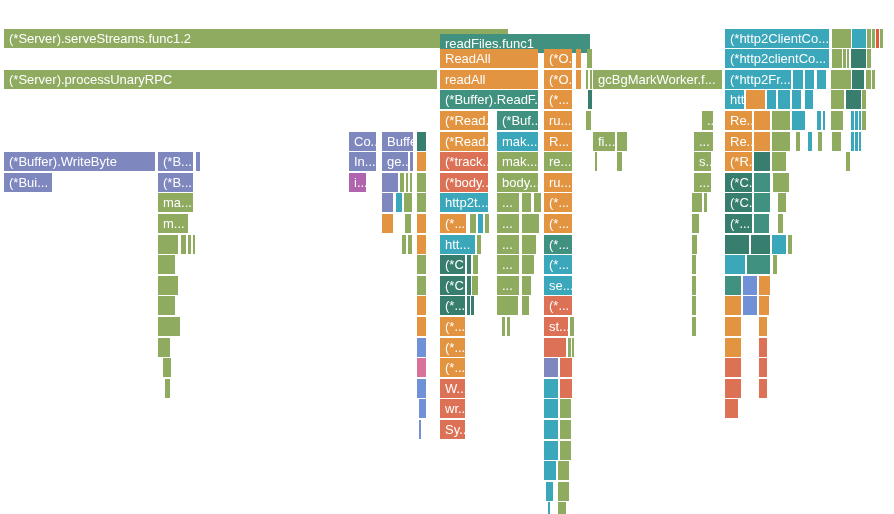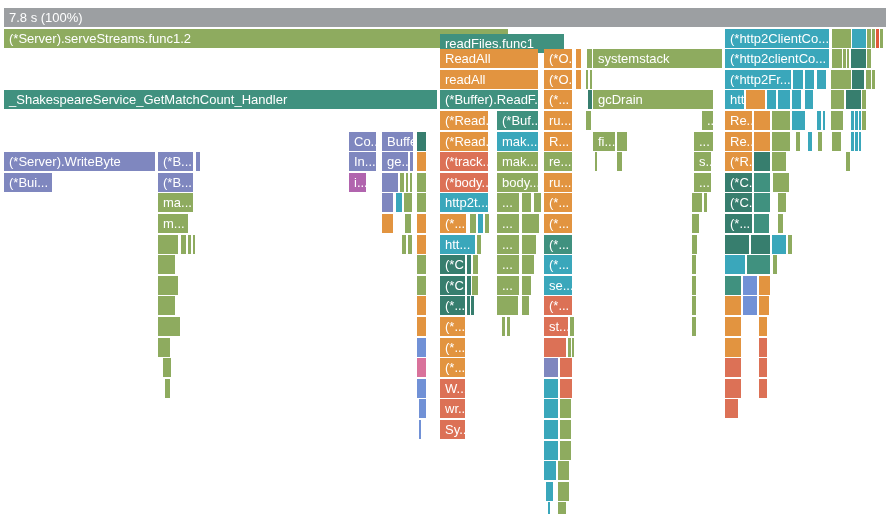--- a/index.html
+++ b/index.html
@@ -19,59 +19,57 @@
     white-space:nowrap;
     overflow:hidden;
     padding:0 0 0 5px;
     cursor:pointer;
   }
 </style>
 </head>
 <body>
 
 <div id="stage" style="width: 894px; height: 514px;">
-    <div class="frame" style="left: 4px; top: 8px; width: 882px; height: 19px; background: rgb(156, 159, 162);">7.8 s (100%)</div>
     <div class="frame" style="left: 4px; top: 28.6px; width: 504px; height: 19px; background: rgb(142, 171, 95);">(*Server).serveStreams.func1.2</div>
-    <div class="frame" style="left: 440px; top: 34px; width: 124px; height: 19px; background: rgb(64, 145, 127);">readFiles.func1</div>
+    <div class="frame" style="left: 440px; top: 34px; width: 150px; height: 19px; background: rgb(64, 145, 127);">readFiles.func1</div>
     <div class="frame" style="left: 725px; top: 28.6px; width: 104px; height: 19px; background: rgb(58, 167, 187);">(*http2ClientCo...</div>
     <div class="frame" style="left: 832px; top: 28.6px; width: 19px; height: 19px; background: rgb(142, 171, 95); padding: 0px;"></div>
     <div class="frame" style="left: 852px; top: 28.6px; width: 14px; height: 19px; background: rgb(58, 167, 187); padding: 0px;"></div>
     <div class="frame" style="left: 867px; top: 28.6px; width: 4px; height: 19px; background: rgb(142, 171, 95); padding: 0px;"></div>
     <div class="frame" style="left: 872px; top: 28.6px; width: 3px; height: 19px; background: rgb(142, 171, 95); padding: 0px;"></div>
     <div class="frame" style="left: 876px; top: 28.6px; width: 3px; height: 19px; background: rgb(224, 89, 59); padding: 0px;"></div>
     <div class="frame" style="left: 880px; top: 28.6px; width: 3px; height: 19px; background: rgb(142, 171, 95); padding: 0px;"></div>
     <div class="frame" style="left: 440px; top: 49.2px; width: 98px; height: 19px; background: rgb(226, 148, 64);">ReadAll</div>
     <div class="frame" style="left: 544px; top: 49.2px; width: 28px; height: 19px; background: rgb(226, 148, 64);">(*O...</div>
     <div class="frame" style="left: 576px; top: 49.2px; width: 5px; height: 19px; background: rgb(226, 148, 64); padding: 0px;"></div>
     <div class="frame" style="left: 587px; top: 49.2px; width: 5px; height: 19px; background: rgb(142, 171, 95); padding: 0px;"></div>
-    <div class="frame" style="left: 593px; top: 49.2px; width: 129px; height: 19px; background: rgb(142, 171, 95);">systemstack</div>
     <div class="frame" style="left: 725px; top: 49.2px; width: 104px; height: 19px; background: rgb(58, 167, 187);">(*http2clientCo...</div>
     <div class="frame" style="left: 832px; top: 49.2px; width: 10px; height: 19px; background: rgb(142, 171, 95); padding: 0px;"></div>
     <div class="frame" style="left: 843px; top: 49.2px; width: 3px; height: 19px; background: rgb(142, 171, 95); padding: 0px;"></div>
     <div class="frame" style="left: 847px; top: 49.2px; width: 2px; height: 19px; background: rgb(142, 171, 95); padding: 0px;"></div>
     <div class="frame" style="left: 851px; top: 49.2px; width: 15px; height: 19px; background: rgb(55, 126, 110); padding: 0px;"></div>
     <div class="frame" style="left: 867px; top: 49.2px; width: 4px; height: 19px; background: rgb(142, 171, 95); padding: 0px;"></div>
+    <div class="frame" style="left: 4px; top: 69.8px; width: 433px; height: 19px; background: rgb(142, 171, 95);">(*Server).processUnaryRPC</div>
     <div class="frame" style="left: 440px; top: 69.8px; width: 98px; height: 19px; background: rgb(226, 148, 64);">readAll</div>
     <div class="frame" style="left: 544px; top: 69.8px; width: 28px; height: 19px; background: rgb(226, 148, 64);">(*O...</div>
     <div class="frame" style="left: 576px; top: 69.8px; width: 5px; height: 19px; background: rgb(226, 148, 64); padding: 0px;"></div>
     <div class="frame" style="left: 586px; top: 69.8px; width: 2px; height: 19px; background: rgb(142, 171, 95); padding: 0px;"></div>
     <div class="frame" style="left: 590px; top: 69.8px; width: 2px; height: 19px; background: rgb(142, 171, 95); padding: 0px;"></div>
+    <div class="frame" style="left: 593px; top: 69.8px; width: 129px; height: 19px; background: rgb(142, 171, 95);">gcBgMarkWorker.f...</div>
     <div class="frame" style="left: 725px; top: 69.8px; width: 66px; height: 19px; background: rgb(58, 167, 187);">(*http2Fr...</div>
     <div class="frame" style="left: 793px; top: 69.8px; width: 10px; height: 19px; background: rgb(58, 167, 187); padding: 0px;"></div>
     <div class="frame" style="left: 805px; top: 69.8px; width: 9px; height: 19px; background: rgb(58, 167, 187); padding: 0px;"></div>
     <div class="frame" style="left: 817px; top: 69.8px; width: 9px; height: 19px; background: rgb(58, 167, 187); padding: 0px;"></div>
     <div class="frame" style="left: 831px; top: 69.8px; width: 20px; height: 19px; background: rgb(142, 171, 95); padding: 0px;"></div>
     <div class="frame" style="left: 852px; top: 69.8px; width: 12px; height: 19px; background: rgb(55, 126, 110); padding: 0px;"></div>
     <div class="frame" style="left: 866px; top: 69.8px; width: 5px; height: 19px; background: rgb(142, 171, 95); padding: 0px;"></div>
     <div class="frame" style="left: 872px; top: 69.8px; width: 3px; height: 19px; background: rgb(142, 171, 95); padding: 0px;"></div>
-    <div class="frame" style="left: 4px; top: 90.4px; width: 433px; height: 19px; background: rgb(64, 145, 127);">_ShakespeareService_GetMatchCount_Handler</div>
     <div class="frame" style="left: 440px; top: 90.4px; width: 98px; height: 19px; background: rgb(64, 145, 127);">(*Buffer).ReadF...</div>
     <div class="frame" style="left: 544px; top: 90.4px; width: 28px; height: 19px; background: rgb(226, 148, 64);">(*...</div>
     <div class="frame" style="left: 588px; top: 90.4px; width: 4px; height: 19px; background: rgb(55, 126, 110); padding: 0px;"></div>
-    <div class="frame" style="left: 593px; top: 90.4px; width: 120px; height: 19px; background: rgb(142, 171, 95);">gcDrain</div>
     <div class="frame" style="left: 725px; top: 90.4px; width: 19px; height: 19px; background: rgb(58, 167, 187);">htt...</div>
     <div class="frame" style="left: 746px; top: 90.4px; width: 19px; height: 19px; background: rgb(226, 148, 64); padding: 0px;"></div>
     <div class="frame" style="left: 767px; top: 90.4px; width: 9px; height: 19px; background: rgb(58, 167, 187); padding: 0px;"></div>
     <div class="frame" style="left: 778px; top: 90.4px; width: 12px; height: 19px; background: rgb(58, 167, 187); padding: 0px;"></div>
     <div class="frame" style="left: 792px; top: 90.4px; width: 9px; height: 19px; background: rgb(58, 167, 187); padding: 0px;"></div>
     <div class="frame" style="left: 805px; top: 90.4px; width: 8px; height: 19px; background: rgb(58, 167, 187); padding: 0px;"></div>
     <div class="frame" style="left: 831px; top: 90.4px; width: 13px; height: 19px; background: rgb(142, 171, 95); padding: 0px;"></div>
     <div class="frame" style="left: 846px; top: 90.4px; width: 15px; height: 19px; background: rgb(55, 126, 110); padding: 0px;"></div>
     <div class="frame" style="left: 862px; top: 90.4px; width: 4px; height: 19px; background: rgb(142, 171, 95); padding: 0px;"></div>
     <div class="frame" style="left: 440px; top: 111px; width: 48px; height: 19px; background: rgb(226, 148, 64);">(*Read...</div>
@@ -102,21 +100,21 @@
     <div class="frame" style="left: 725px; top: 131.6px; width: 27px; height: 19px; background: rgb(226, 148, 64);">Re...</div>
     <div class="frame" style="left: 754px; top: 131.6px; width: 16px; height: 19px; background: rgb(226, 148, 64); padding: 0px;"></div>
     <div class="frame" style="left: 772px; top: 131.6px; width: 18px; height: 19px; background: rgb(142, 171, 95); padding: 0px;"></div>
     <div class="frame" style="left: 796px; top: 131.6px; width: 4px; height: 19px; background: rgb(142, 171, 95); padding: 0px;"></div>
     <div class="frame" style="left: 808px; top: 131.6px; width: 4px; height: 19px; background: rgb(58, 167, 187); padding: 0px;"></div>
     <div class="frame" style="left: 818px; top: 131.6px; width: 4px; height: 19px; background: rgb(142, 171, 95); padding: 0px;"></div>
     <div class="frame" style="left: 832px; top: 131.6px; width: 9px; height: 19px; background: rgb(142, 171, 95); padding: 0px;"></div>
     <div class="frame" style="left: 851px; top: 131.6px; width: 3px; height: 19px; background: rgb(58, 167, 187); padding: 0px;"></div>
     <div class="frame" style="left: 855px; top: 131.6px; width: 3px; height: 19px; background: rgb(58, 167, 187); padding: 0px;"></div>
     <div class="frame" style="left: 859px; top: 131.6px; width: 2px; height: 19px; background: rgb(58, 167, 187); padding: 0px;"></div>
-    <div class="frame" style="left: 4px; top: 152.2px; width: 151px; height: 19px; background: rgb(127, 135, 191);">(*Server).WriteByte</div>
+    <div class="frame" style="left: 4px; top: 152.2px; width: 151px; height: 19px; background: rgb(127, 135, 191);">(*Buffer).WriteByte</div>
     <div class="frame" style="left: 158px; top: 152.2px; width: 35px; height: 19px; background: rgb(127, 135, 191);">(*B...</div>
     <div class="frame" style="left: 196px; top: 152.2px; width: 4px; height: 19px; background: rgb(127, 135, 191); padding: 0px;"></div>
     <div class="frame" style="left: 349px; top: 152.2px; width: 27px; height: 19px; background: rgb(127, 135, 191);">In...</div>
     <div class="frame" style="left: 382px; top: 152.2px; width: 26px; height: 19px; background: rgb(127, 135, 191);">ge...</div>
     <div class="frame" style="left: 410px; top: 152.2px; width: 3px; height: 19px; background: rgb(127, 135, 191); padding: 0px;"></div>
     <div class="frame" style="left: 417px; top: 152.2px; width: 9px; height: 19px; background: rgb(226, 148, 64); padding: 0px;"></div>
     <div class="frame" style="left: 440px; top: 152.2px; width: 48px; height: 19px; background: rgb(220, 113, 86);">(*track...</div>
     <div class="frame" style="left: 497px; top: 152.2px; width: 41px; height: 19px; background: rgb(142, 171, 95);">mak...</div>
     <div class="frame" style="left: 544px; top: 152.2px; width: 28px; height: 19px; background: rgb(142, 171, 95);">re...</div>
     <div class="frame" style="left: 595px; top: 152.2px; width: 2px; height: 19px; background: rgb(142, 171, 95); padding: 0px;"></div>

